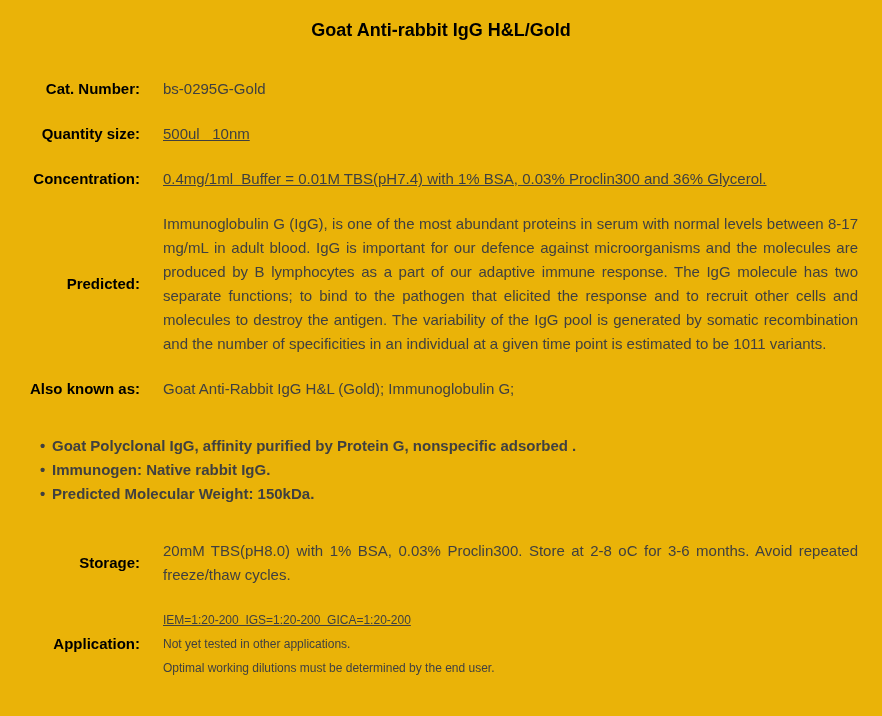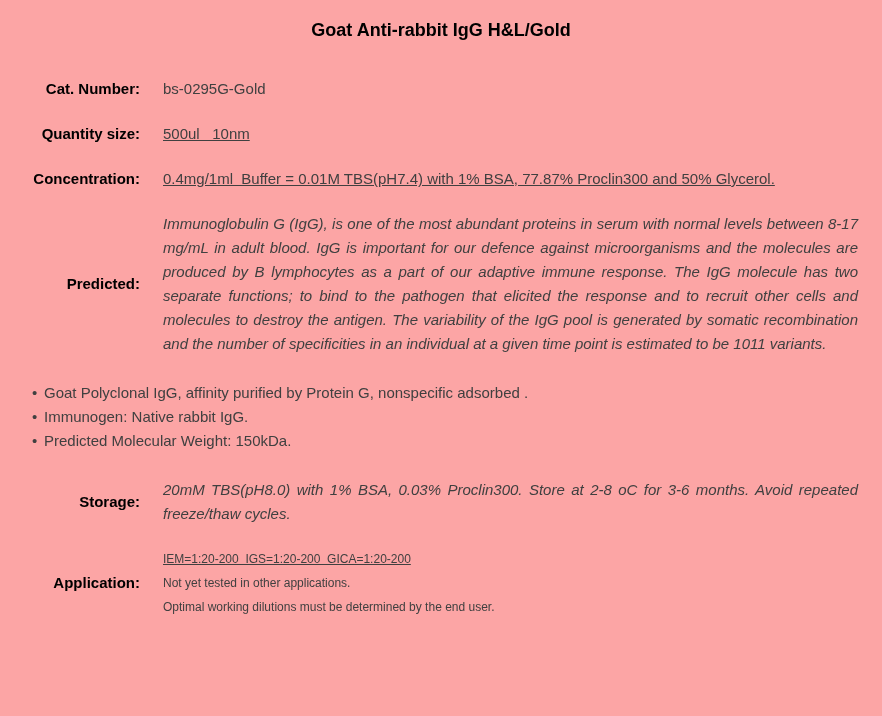--- a/index.html
+++ b/index.html
@@ -5,21 +5,21 @@
   html, body {
     margin: 0;
     padding: 0;
     background: #ffffff;
   }
   .page {
     position: relative;
     width: 882px;
     height: 716px;
     box-sizing: border-box;
-    background: #fca5a5;
+    background: #eab308;
     font-family: "Liberation Sans", sans-serif;
     padding-top: 18px;
     overflow: hidden;
   }
   .doc-title {
     text-align: center;
     font-size: 18px;
     line-height: 24px;
     font-weight: bold;
     color: #000000;
@@ -43,30 +43,30 @@
   .field-value {
     flex: 1;
     margin-left: 23px;
     margin-right: 24px;
     font-size: 15px;
     line-height: 24px;
     color: #404040;
   }
   .justified {
     text-align: justify;
-    font-style: italic;
   }
   .prespace {
     white-space: pre-wrap;
     text-decoration: underline;
   }
   ul.bullet-list {
-    margin: 4px;
+    margin: 12px;
     padding: 0 0 0 5px;
     list-style: none;
+    font-weight: bold;
   }
   ul.bullet-list li {
     font-size: 15px;
     line-height: 24px;
     color: #404040;
   }
   ul.bullet-list li::before {
     content: "\2022";
     display: inline-block;
     width: 12px;
@@ -90,28 +90,32 @@
     <div class="field-value">bs-0295G-Gold</div>
   </div>
 
   <div class="field-row">
     <div class="field-label">Quantity size:</div>
     <div class="field-value prespace">500ul   10nm</div>
   </div>
 
   <div class="field-row">
     <div class="field-label">Concentration:</div>
-    <div class="field-value prespace">0.4mg/1ml  Buffer = 0.01M TBS(pH7.4) with 1% BSA, 77.87% Proclin300 and 50% Glycerol.</div>
+    <div class="field-value prespace">0.4mg/1ml  Buffer = 0.01M TBS(pH7.4) with 1% BSA, 0.03% Proclin300 and 36% Glycerol.</div>
   </div>
 
   <div class="field-row">
     <div class="field-label">Predicted:</div>
     <div class="field-value justified">Immunoglobulin G (IgG), is one of the most abundant proteins in serum with normal levels between 8-17 mg/mL in adult blood. IgG is important for our defence against microorganisms and the molecules are produced by B lymphocytes as a part of our adaptive immune response. The IgG molecule has two separate functions; to bind to the pathogen that elicited the response and to recruit other cells and molecules to destroy the antigen. The variability of the IgG pool is generated by somatic recombination and the number of specificities in an individual at a given time point is estimated to be 1011 variants.</div>
   </div>
 
+  <div class="field-row">
+    <div class="field-label">Also known as:</div>
+    <div class="field-value">Goat Anti-Rabbit IgG H&amp;L (Gold); Immunoglobulin G;</div>
+  </div>
 
   <div class="field-row">
     <div class="field-value">
       <ul class="bullet-list">
         <li>Goat Polyclonal IgG, affinity purified by Protein G, nonspecific adsorbed .</li>
         <li>Immunogen: Native rabbit IgG.</li>
         <li>Predicted Molecular Weight: 150kDa.</li>
       </ul>
     </div>
   </div>

